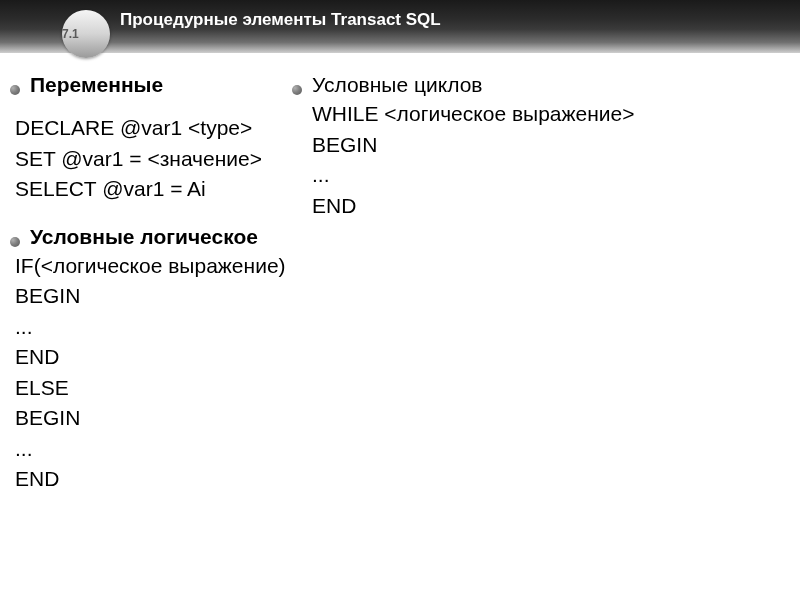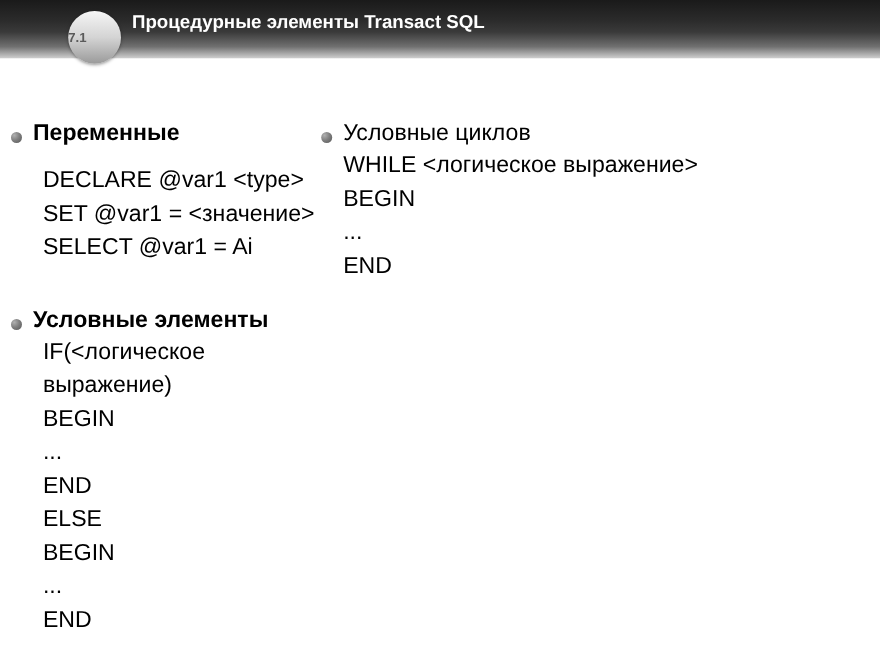--- a/index.html
+++ b/index.html
@@ -53,21 +53,20 @@
     left: 282px;
     top: 18px;
     width: 380px;
   }
   .section {
     margin-bottom: 14px;
   }
   .section-row {
     display: flex;
     align-items: flex-end;
-    margin-top: 36px;
   }
   .bullet-cell {
     width: 30px;
     flex: 0 0 30px;
     padding-top: 10px;
     text-align: center;
   }
   .bullet {
     display: inline-block;
     width: 10px;
@@ -88,21 +87,21 @@
     font-size: 21px;
     font-weight: normal;
     color: #000000;
     line-height: 1.35;
   }
   .code-block {
     font-size: 21px;
     font-weight: normal;
     color: #000000;
     line-height: 1.45;
-    padding-left: 39px;
+    padding-left: 15px;
     white-space: pre-line;
   }
 </style>
 </head>
 <body>
 
 <div class="header">
   <div class="header-title">Процедурные элементы Transact SQL</div>
   <div class="badge">
     <span>7.1</span>
@@ -122,21 +121,21 @@
       </div>
       <div class="code-block" style="margin-top:14px;">DECLARE @var1 &lt;type&gt;
 SET @var1 = &lt;значение&gt;
 SELECT @var1 = Ai</div>
     </div>
 
     <div class="section" style="margin-top:18px;">
       <div class="section-row">
         <div class="bullet-cell"><span class="bullet"></span></div>
         <div class="text-cell">
-          <div class="heading-bold">Условные элементы</div>
+          <div class="heading-bold">Условные логическое</div>
         </div>
       </div>
       <div class="code-block" style="font-weight:normal;">IF(&lt;логическое выражение)
 BEGIN
 ...
 END
 ELSE
 BEGIN
 ...
 END</div>

